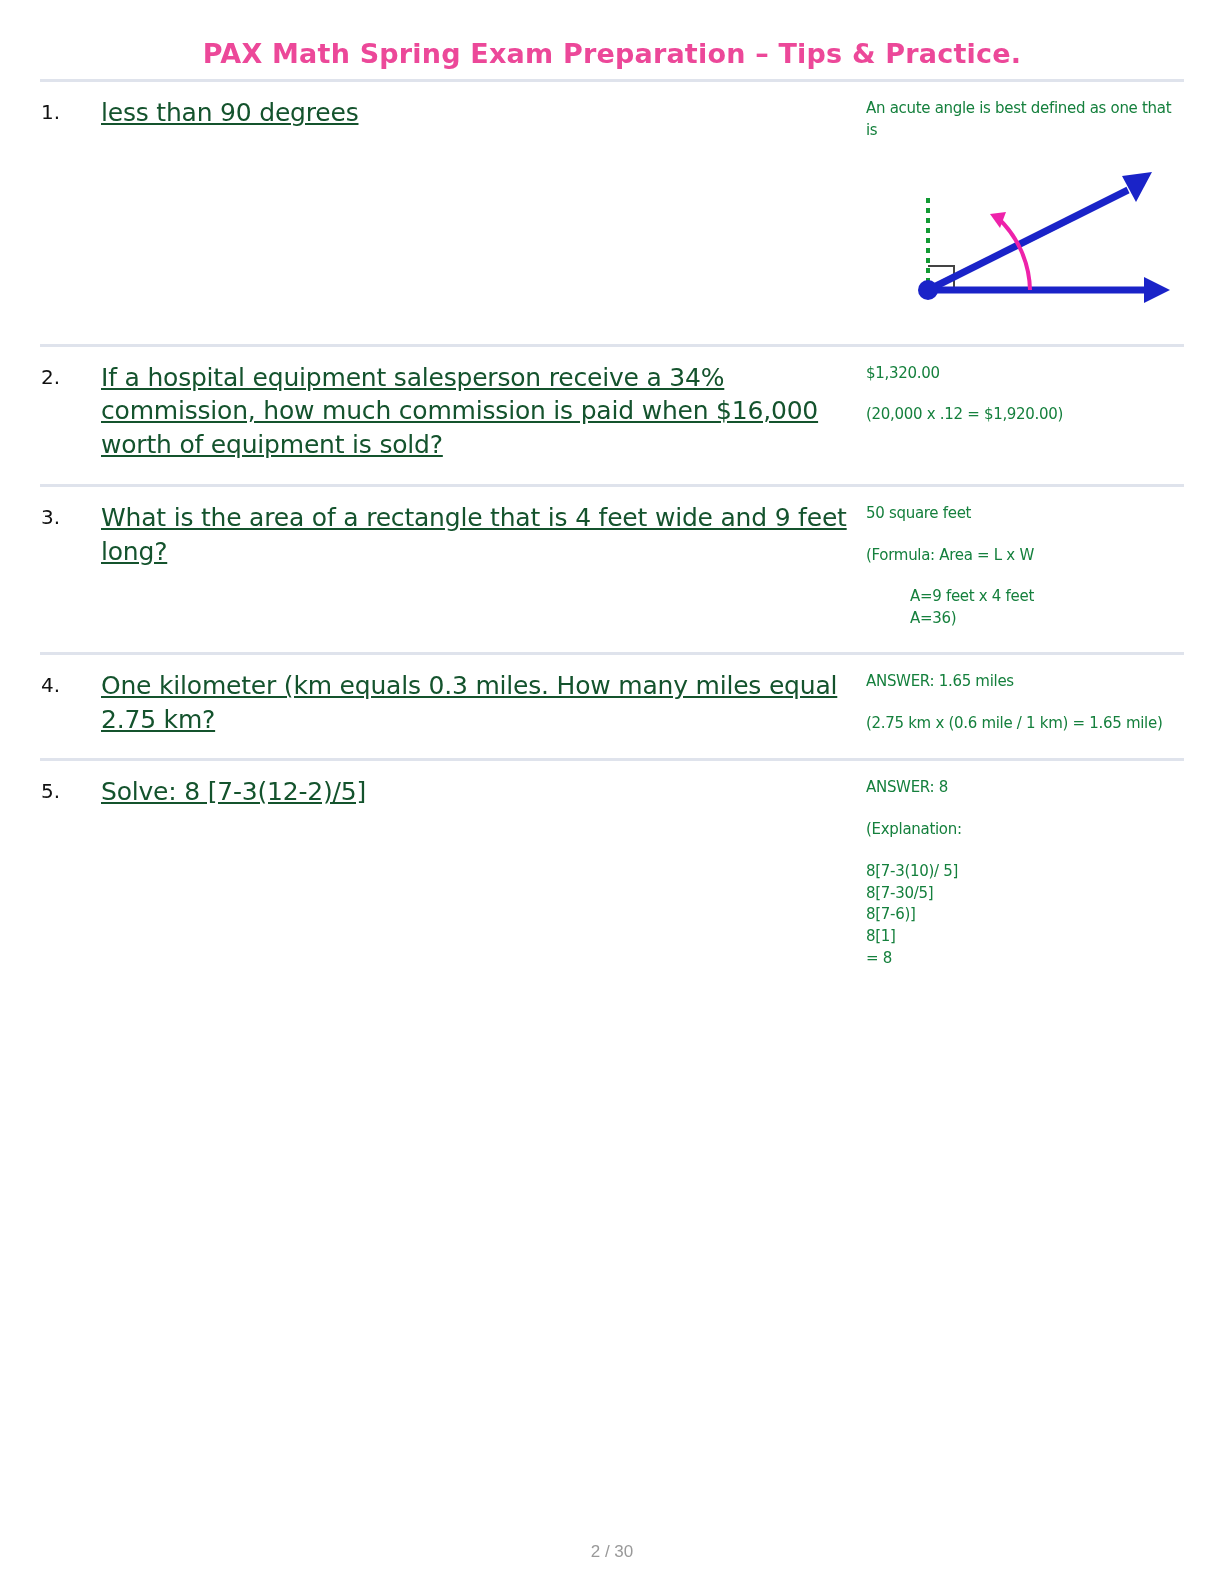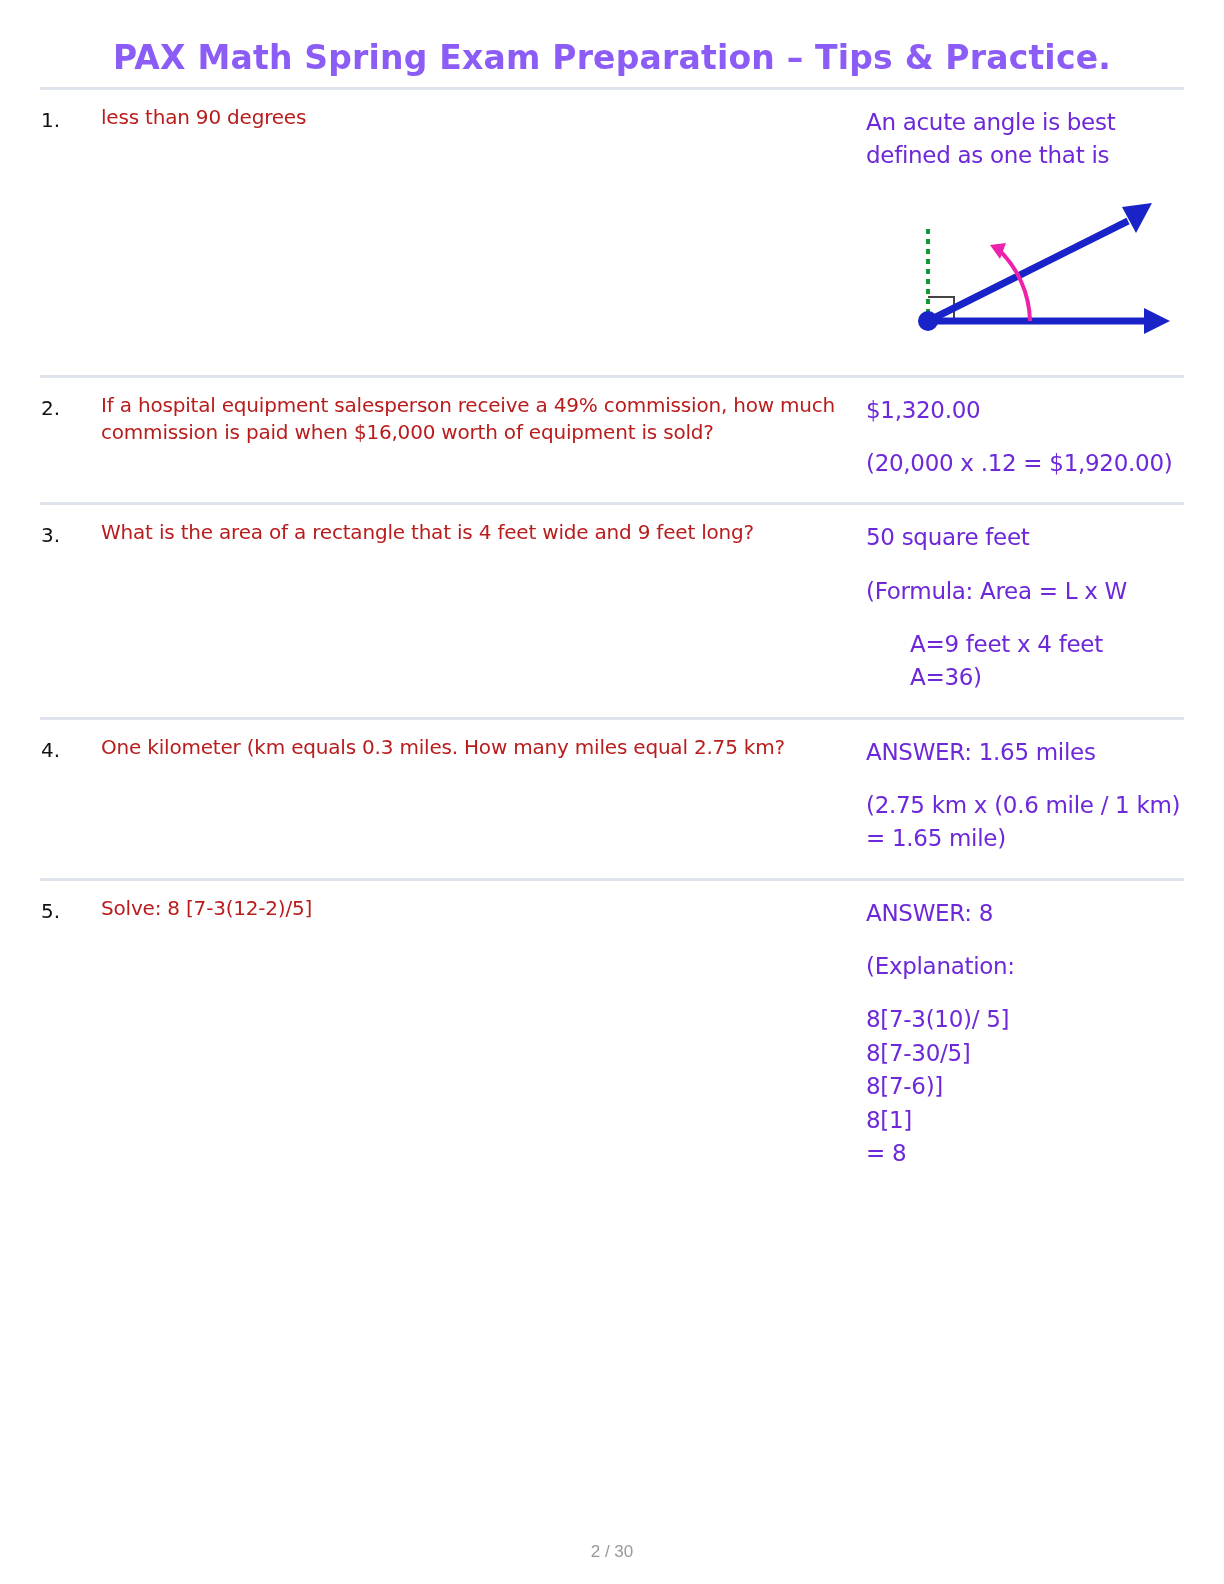--- a/index.html
+++ b/index.html
@@ -17,23 +17,23 @@
   }
   .page {
     width: 1224px;
     height: 1584px;
     position: relative;
     box-sizing: border-box;
     padding: 0 40px;
   }
   .doc-title {
     text-align: center;
-    color: #8b5cf6;
+    color: #ec4899;
     font-weight: bold;
-    font-size: 33px;
+    font-size: 27px;
     letter-spacing: 0.2px;
     padding-top: 38px;
     padding-bottom: 10px;
     font-family: "DejaVu Sans", sans-serif;
   }
   .qa-table {
     width: 1144px;
     margin: 0 auto;
     border-collapse: collapse;
     table-layout: fixed;
@@ -58,31 +58,32 @@
     padding-top: 14px;
     padding-right: 16px;
     padding-bottom: 22px;
   }
   .col-a {
     vertical-align: top;
     padding-top: 16px;
     padding-bottom: 22px;
   }
   .q-text {
-    font-size: 20px;
+    font-size: 25px;
     line-height: 1.35;
     font-family: "DejaVu Sans", sans-serif;
-    color: #b91c1c;
+    color: #14532d;
     letter-spacing: -0.2px;
+    text-decoration: underline;
   }
   .a-text {
-    font-size: 23px;
+    font-size: 15px;
     line-height: 1.45;
     font-family: "DejaVu Sans", sans-serif;
-    color: #6d28d9;
+    color: #15803d;
     letter-spacing: -0.3px;
   }
   .a-block {
     margin-bottom: 20px;
   }
   .a-block:last-child {
     margin-bottom: 0;
   }
   .angle-figure {
     margin-top: 26px;
@@ -134,21 +135,21 @@
 
               <circle cx="22" cy="122" r="10" fill="#1a23c8"></circle>
             </svg>
           </div>
         </td>
       </tr>
 
       <tr class="qa-row">
         <td class="col-num">2.</td>
         <td class="col-q">
-          <div class="q-text">If a hospital equipment salesperson receive a 49% commission, how much commission is paid when $16,000 worth of equipment is sold?</div>
+          <div class="q-text">If a hospital equipment salesperson receive a 34% commission, how much commission is paid when $16,000 worth of equipment is sold?</div>
         </td>
         <td class="col-a">
           <div class="a-text a-block">$1,320.00</div>
           <div class="a-text a-block">(20,000 x .12 = $1,920.00)</div>
         </td>
       </tr>
 
       <tr class="qa-row">
         <td class="col-num">3.</td>
         <td class="col-q">

